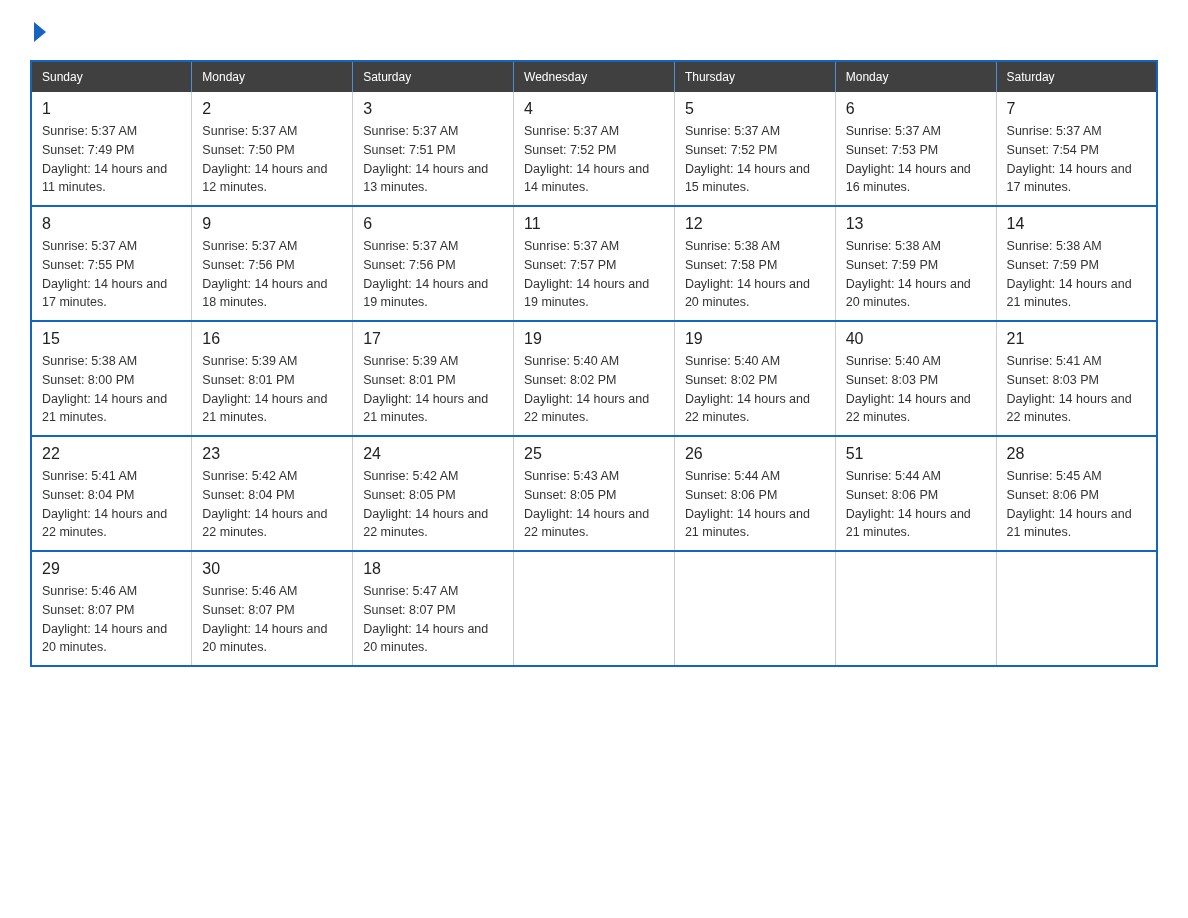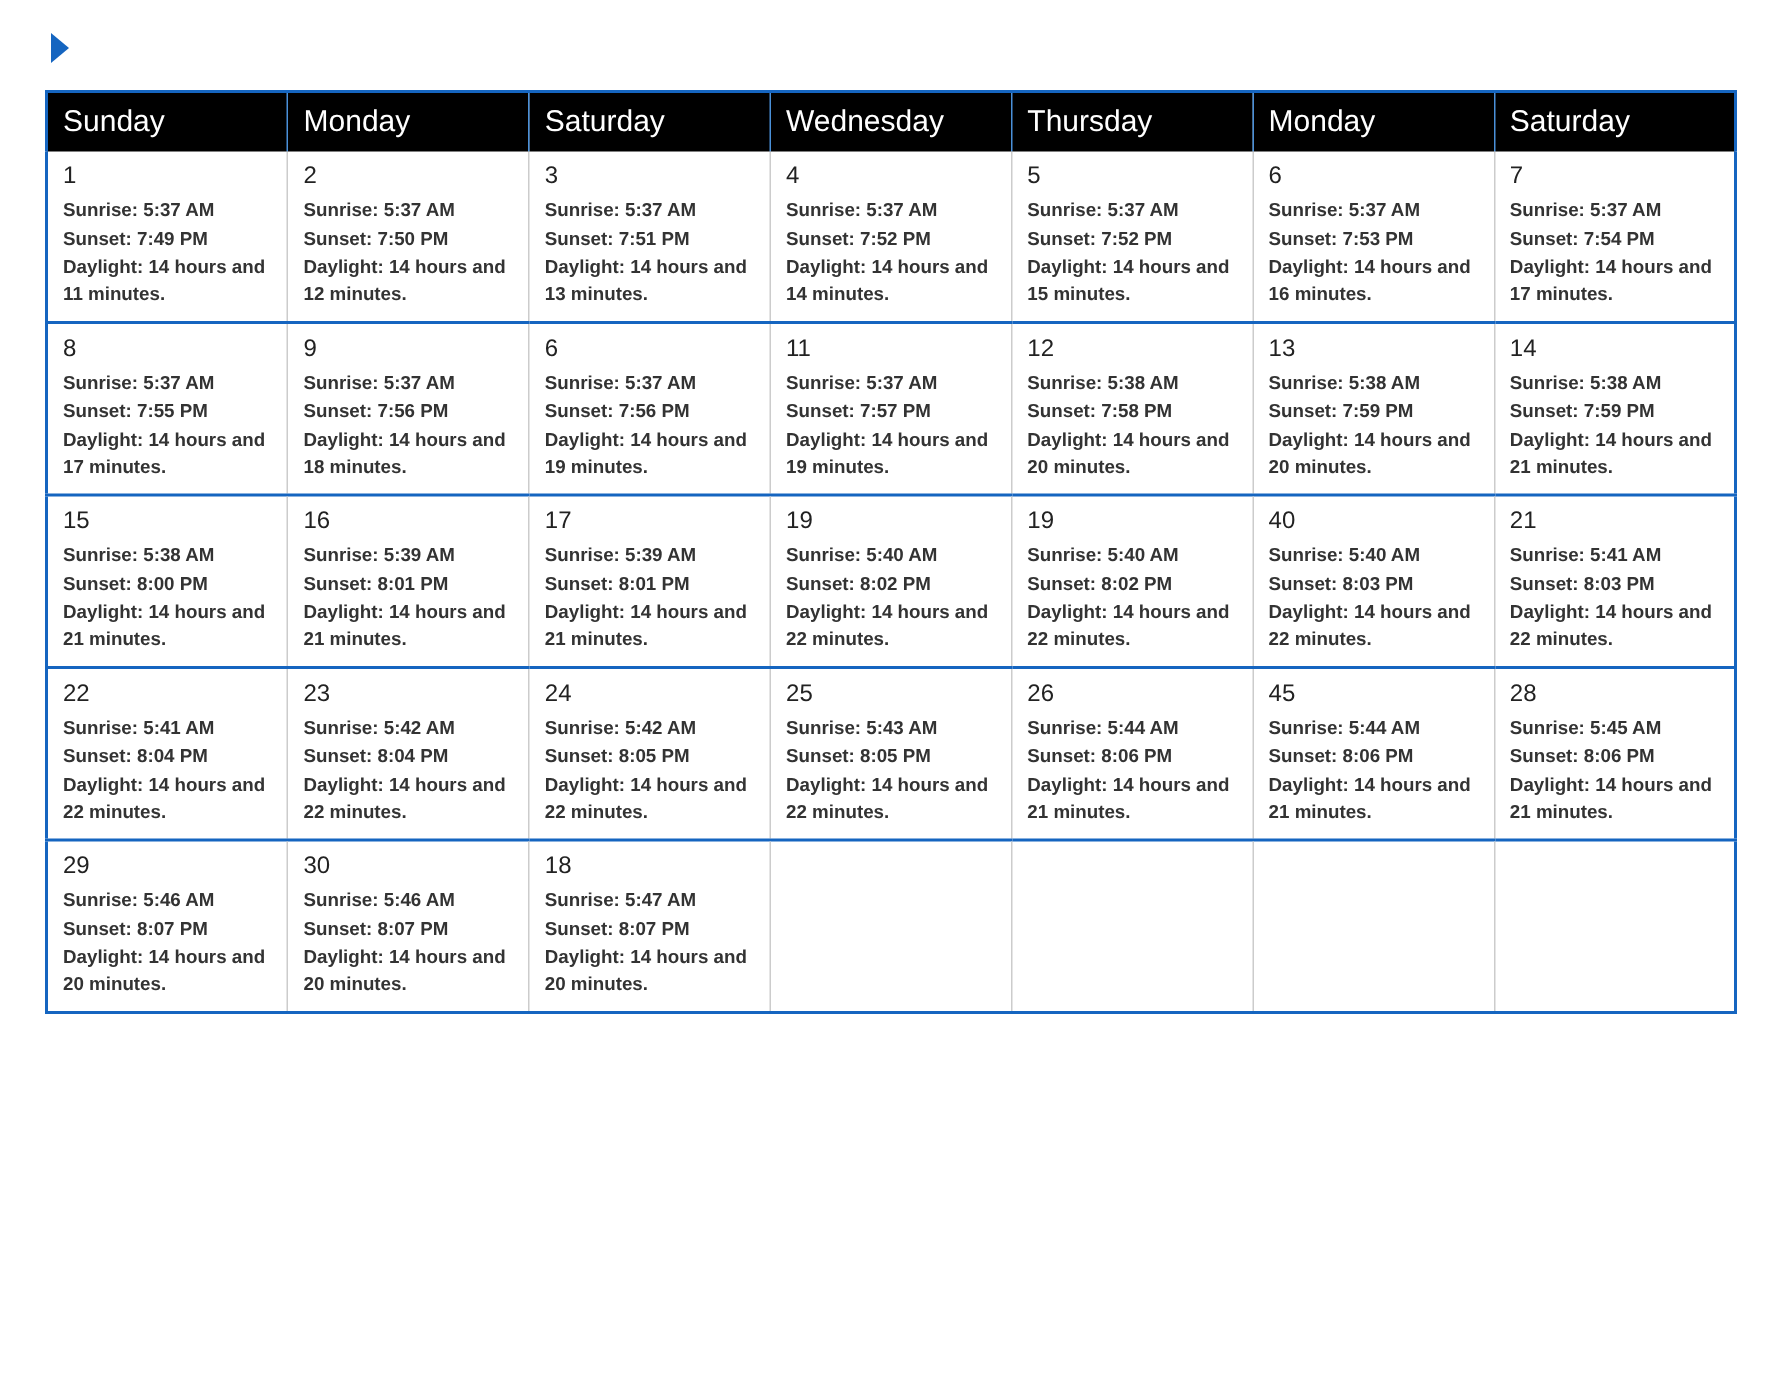--- a/index.html
+++ b/index.html
@@ -58,25 +58,25 @@
       font-size: 20px;
       color: #444;
       margin-top: 4px;
     }
     .calendar {
       width: 100%;
       border-collapse: collapse;
       border: 2px solid #1565c0;
     }
     .calendar th {
-      background-color: #000000;
+      background-color: #404040;
       color: #fff;
       padding: 8px 10px;
       text-align: left;
-      font-size: 20px;
+      font-size: 12px;
       font-weight: normal;
       border-right: 1px solid #4a90d9;
     }
     .calendar th:last-child {
       border-right: none;
     }
     .calendar td {
       vertical-align: top;
       padding: 8px 10px;
       border-right: 1px solid #ccc;
@@ -95,21 +95,20 @@
       font-size: 16px;
       font-weight: normal;
       color: #222;
       display: block;
       margin-bottom: 4px;
     }
     .day-info {
       font-size: 12.5px;
       color: #333;
       line-height: 1.5;
-      font-weight: bold;
     }
     .empty-cell {
       background: #fff;
     }
   </style>
 </head>
 <body>
 
 <div class="header">
   <div class="logo">
@@ -243,21 +242,21 @@
         </td>
         <td>
           <span class="day-num">25</span>
           <div class="day-info">Sunrise: 5:43 AM<br>Sunset: 8:05 PM<br>Daylight: 14 hours and 22 minutes.</div>
         </td>
         <td>
           <span class="day-num">26</span>
           <div class="day-info">Sunrise: 5:44 AM<br>Sunset: 8:06 PM<br>Daylight: 14 hours and 21 minutes.</div>
         </td>
         <td>
-          <span class="day-num">45</span>
+          <span class="day-num">51</span>
           <div class="day-info">Sunrise: 5:44 AM<br>Sunset: 8:06 PM<br>Daylight: 14 hours and 21 minutes.</div>
         </td>
         <td>
           <span class="day-num">28</span>
           <div class="day-info">Sunrise: 5:45 AM<br>Sunset: 8:06 PM<br>Daylight: 14 hours and 21 minutes.</div>
         </td>
       </tr>
       <tr>
         <td>
           <span class="day-num">29</span>

